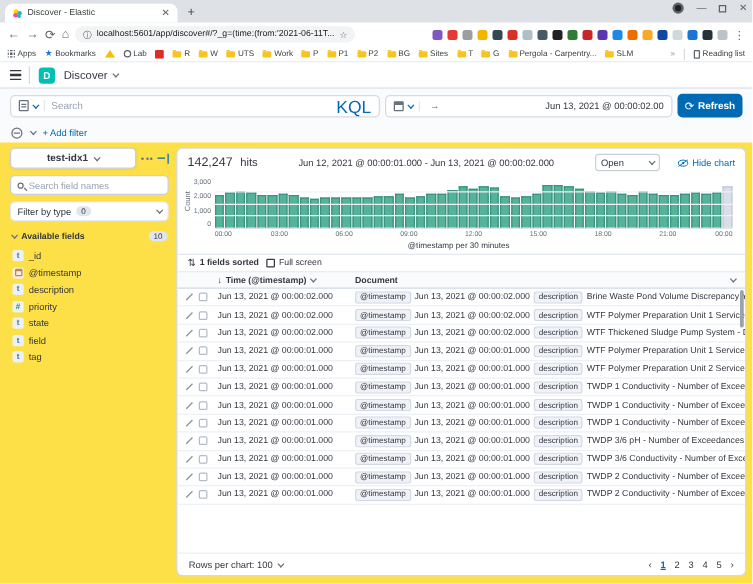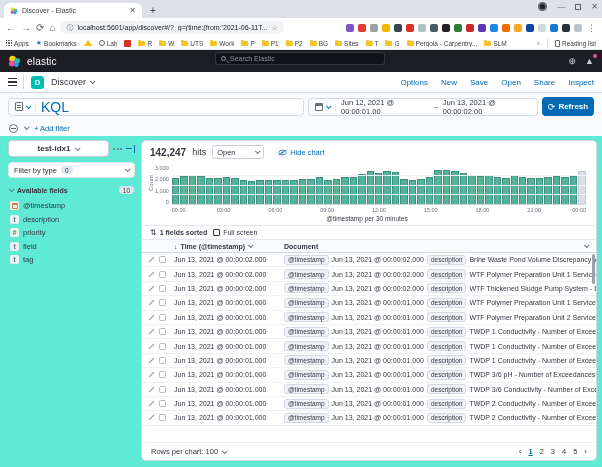--- a/index.html
+++ b/index.html
@@ -78,21 +78,21 @@
   .range-arrow { color:#69707D; padding:0 3px; }
   .refresh-btn { width:52px; height:19px; background:#006BB4; border-radius:4px; color:#fff; font-size:8px; font-weight:bold; display:flex; align-items:center; justify-content:center; gap:3px; }
   .refresh-glyph { font-size:9px; font-weight:normal; }
 
   .filterrow { height:16px; background:#FAFBFD; display:flex; align-items:center; gap:6px; padding:0 9px; }
   .filter-icon { width:9px; height:9px; border:1px solid #69707D; border-radius:50%; position:relative; }
   .filter-icon:before { content:""; position:absolute; left:1px; top:3px; width:5px; height:1px; background:#69707D; }
   .add-filter { font-size:7.5px; color:#006BB4; }
 
   
-  .page-body { flex:1; background:#5eead4; display:flex; padding:4px 5px 6px 8px; gap:6px; overflow:hidden; }
+  .page-body { flex:1; background:#fde047; display:flex; padding:4px 5px 6px 8px; gap:6px; overflow:hidden; }
   .sidebar { width:127px; display:flex; flex-direction:column; gap:5px; }
   .idx-row { display:flex; align-items:center; gap:4px; }
   .idx-btn { flex:1; height:17px; background:#fff; border:1px solid #C9D0DC; border-radius:4px; display:flex; align-items:center; justify-content:center; gap:5px; font-size:8px; font-weight:bold; color:#343741; box-shadow:0 1px 2px rgba(0,0,0,0.05); }
   .dots { display:flex; gap:1.5px; }
   .dots i { width:2px; height:2px; border-radius:50%; background:#69707D; }
   .collapse-icon { width:9px; height:8px; position:relative; }
   .collapse-icon:before { content:""; position:absolute; right:0; top:0; width:1.5px; height:8px; background:#006BB4; }
   .collapse-icon:after { content:""; position:absolute; left:0; top:3px; width:6px; height:1.5px; background:#006BB4; }
   .field-search { height:16px; background:#fff; border:1px solid #C9D0DC; border-radius:4px; display:flex; align-items:center; gap:4px; padding:0 5px; font-size:7.5px; color:#98A2B3; }
   .mag { width:5px; height:5px; border:1px solid #69707D; border-radius:50%; position:relative; flex:0 0 auto; }
@@ -105,21 +105,21 @@
   .field-item { display:flex; align-items:center; gap:4px; font-size:7.5px; color:#343741; }
   .ficon { width:9px; height:9px; border-radius:2px; font-size:6.5px; display:flex; align-items:center; justify-content:center; font-weight:bold; }
   .ficon.string { background:#EBF1F7; color:#4A7194; }
   .ficon.number { background:#E8F4F0; color:#3A7E6C; }
   .ficon.date { background:#F7EEE1; }
   .ficon.date i { width:6px; height:6px; border:1px solid #B9885A; border-top:2.5px solid #B9885A; border-radius:1px; display:block; }
 
   
   .main-card { flex:1; background:#fff; border:1px solid #D3DAE6; border-radius:5px; display:flex; flex-direction:column; overflow:hidden; }
   .hits-row { height:22px; display:flex; align-items:center; padding:0 8px; gap:6px; }
-  .hits-num { font-size:10px; font-weight:bold; }
+  .hits-num { font-size:10px; font-weight:normal; }
   .hits-label { font-size:9px; color:#343741; }
   .range-title { flex:1; text-align:center; font-size:7.5px; color:#343741; white-space:nowrap; overflow:hidden; }
   .interval-select { width:52px; height:14px; border:1px solid #C9D0DC; border-radius:3px; background:#fff; display:flex; align-items:center; justify-content:space-between; padding:0 4px; font-size:7.5px; }
   .hide-chart { display:flex; align-items:center; gap:3px; font-size:7.5px; color:#006BB4; margin-left:8px; }
 
   .chart-zone { padding:2px 10px 0 6px; }
   .chart-flex { display:flex; align-items:stretch; height:46px; }
   .ylab { writing-mode:vertical-rl; transform:rotate(180deg); font-size:6px; color:#69707D; text-align:center; height:36px; }
   .yticks { display:flex; flex-direction:column; justify-content:space-between; align-items:flex-end; height:40px; font-size:5.5px; color:#69707D; padding:0 3px 0 1px; }
   .plot-wrap { flex:1; position:relative; }
@@ -304,74 +304,49 @@
         </span>
       </span>
     <span class="bm-sep">»</span>
     <span class="bm-divider"></span>
     <span class="bm-reading">
         <span class="bm-doc"></span>
         <span>Reading list</span>
       </span>
   </div>
 
-  <div class="kheader">
-    <svg width="13" height="13" viewBox="0 0 20 20">
-        <circle cx="7" cy="6" r="5" fill="#FED10A"></circle>
-        <circle cx="14" cy="9" r="4.5" fill="#24BBB1"></circle>
-        <circle cx="6" cy="13" r="4.5" fill="#EF5098"></circle>
-        <circle cx="13" cy="15" r="3.5" fill="#1BA9F5"></circle>
-      </svg>
-    <span class="brand">elastic</span>
-    <div class="khd-search">
-      <span class="mag" style="border-color:#8D96A3;"></span>
-      <span>Search Elastic</span>
-    </div>
-    <div class="khd-icons">
-      <span class="khd-icon">⊕</span>
-      <span class="khd-icon">▲<span class="alert-dot"></span></span>
-    </div>
-  </div>
 
   <div class="navrow">
     <span class="hamburger">
         <i></i>
         <i></i>
         <i></i>
       </span>
     <span class="app-badge">D</span>
     <span class="breadcrumb">
         <span>Discover</span>
         <span class="chev sm"></span>
       </span>
-    <span class="nav-actions" id="nav-actions">
-        <span class="nav-link">Options</span>
-        <span class="nav-link">New</span>
-        <span class="nav-link">Save</span>
-        <span class="nav-link">Open</span>
-        <span class="nav-link">Share</span>
-        <span class="nav-link">Inspect</span>
-      </span>
   </div>
 
   <div class="queryrow">
     <div class="querybar">
       <span class="qb-icon">
           <span class="doc-icon"></span>
           <span class="chev sm blue"></span>
         </span>
+      <span class="qb-placeholder">Search</span>
       <span class="kql">KQL</span>
     </div>
     <div class="datepicker">
       <span class="dp-icon-wrap">
           <span class="cal-icon"></span>
           <span class="chev sm blue"></span>
         </span>
       <span class="dp-range">
-        <span>Jun 12, 2021 @ 00:00:01.00</span>
         <span class="range-arrow">→</span>
         <span>Jun 13, 2021 @ 00:00:02.00</span>
       </span>
     </div>
     <div class="refresh-btn">
       <span class="refresh-glyph">⟳</span>
       <span>Refresh</span>
     </div>
   </div>
 
@@ -389,61 +364,74 @@
           <span>test-idx1</span>
           <span class="chev sm"></span>
         </div>
         <span class="dots">
             <i></i>
             <i></i>
             <i></i>
           </span>
         <span class="collapse-icon"></span>
       </div>
+      <div class="field-search">
+        <span class="mag"></span>
+        <span>Search field names</span>
+      </div>
       <div class="type-filter">
         <span>Filter by type</span>
         <span class="count-badge">0</span>
         <span class="chev sm" style="margin-left:auto;"></span>
       </div>
       <div class="avail-row">
         <span class="chev sm"></span>
         <span class="avail-label">Available fields</span>
         <span class="count-badge">10</span>
       </div>
       <div class="fields-list" id="fields-list">
+          <div class="field-item">
+            <span class="ficon string">t</span>
+            <span>_id</span>
+          </div>
           <div class="field-item">
             <span class="ficon date">
               <i></i>
             </span>
             <span>@timestamp</span>
           </div>
           <div class="field-item">
             <span class="ficon string">t</span>
             <span>description</span>
           </div>
           <div class="field-item">
             <span class="ficon number">#</span>
             <span>priority</span>
           </div>
           <div class="field-item">
             <span class="ficon string">t</span>
+            <span>state</span>
+          </div>
+          <div class="field-item">
+            <span class="ficon string">t</span>
             <span>field</span>
           </div>
           <div class="field-item">
             <span class="ficon string">t</span>
             <span>tag</span>
           </div>
         </div>
     </div>
 
     <div class="main-card">
 
       <div class="hits-row">
         <span class="hits-num">142,247</span>
         <span class="hits-label">hits</span>
+        <span class="range-title">Jun 12, 2021 @ 00:00:01.000 - Jun 13, 2021 @ 00:00:02.000</span>
         <span class="interval-select">
           <span>Open</span>
           <span class="chev sm"></span>
         </span>
         <span class="hide-chart">
           <svg width="9" height="7" viewBox="0 0 12 9">
               <ellipse cx="6" cy="4.5" rx="5" ry="3.2" fill="none" stroke="#006BB4" stroke-width="1"></ellipse>
               <circle cx="6" cy="4.5" r="1.2" fill="#006BB4"></circle>
               <line x1="1" y1="8" x2="11" y2="1" stroke="#006BB4" stroke-width="1"></line>
             </svg>

